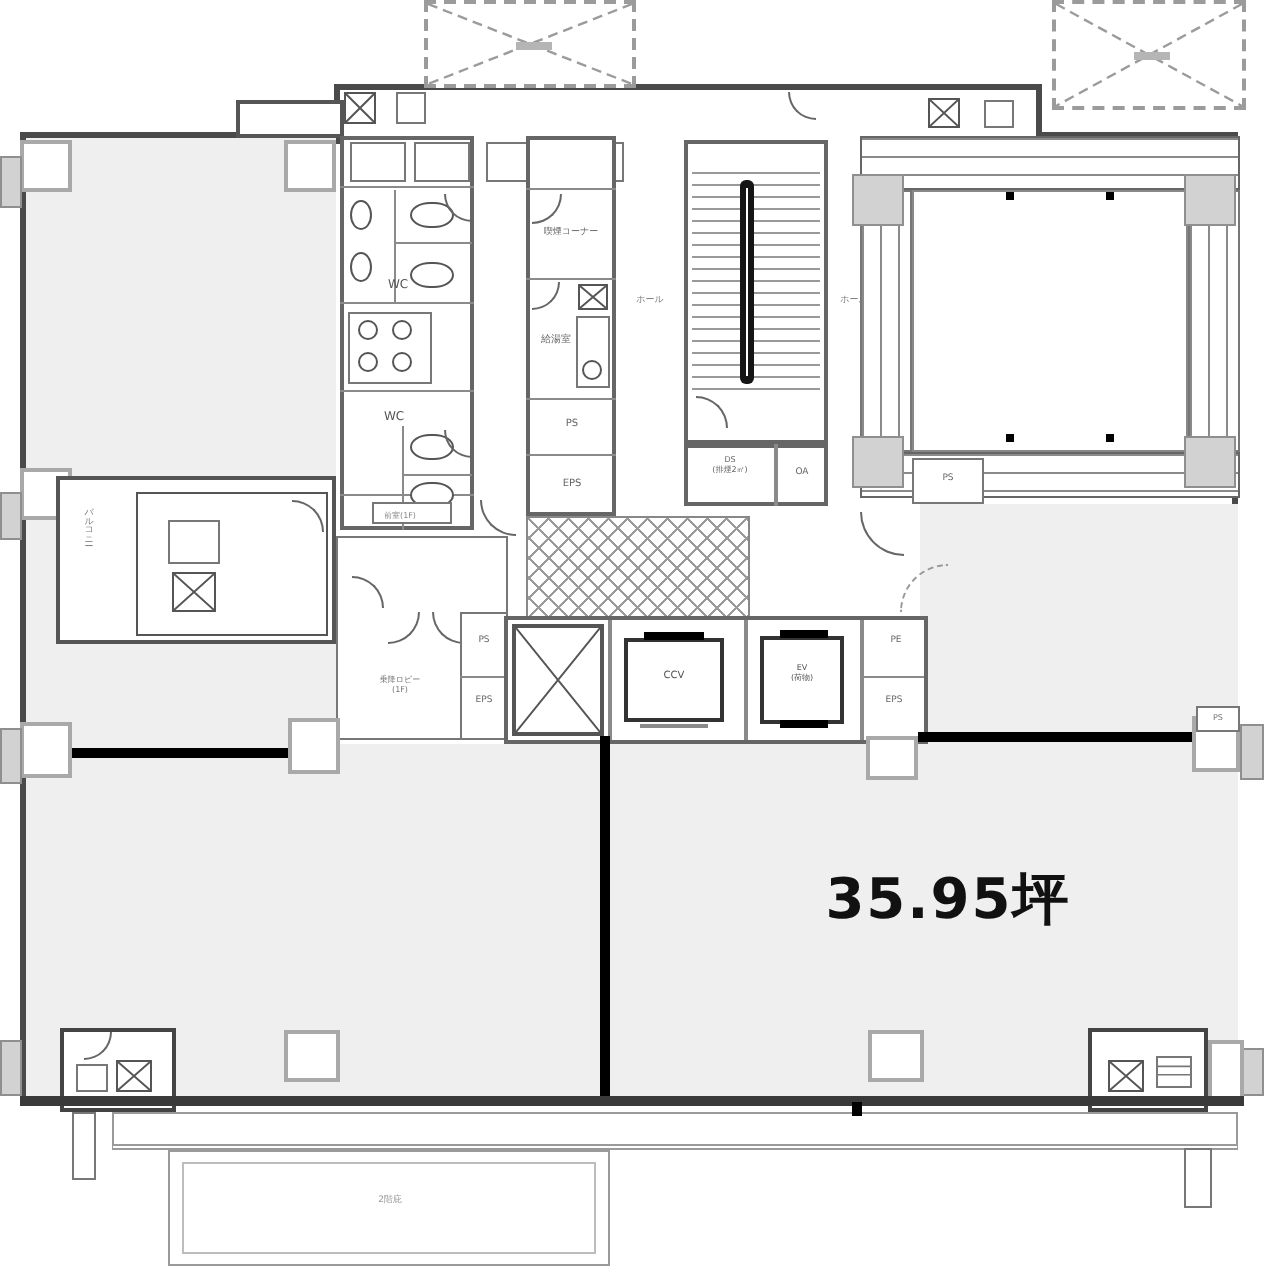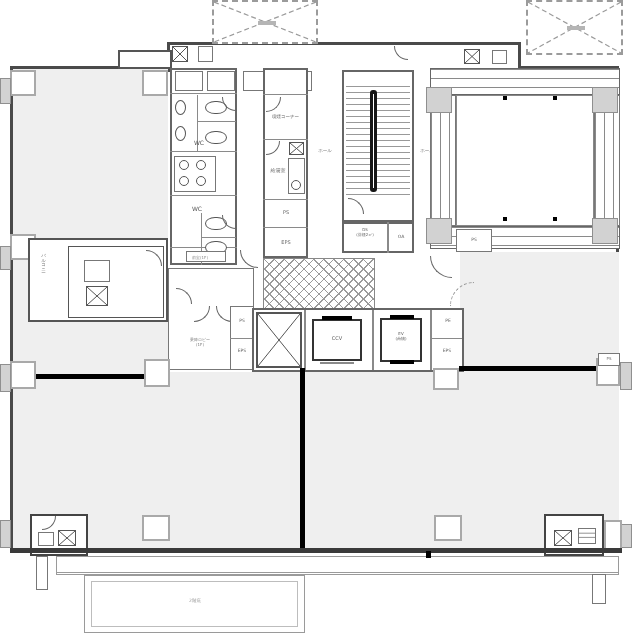--- a/index.html
+++ b/index.html
@@ -258,14 +258,15 @@
 
   <div class="abs" style="left:10px;top:548px;width:612px;height:5px;background:#3a3a3a"></div>
   <div class="abs" style="left:56px;top:556px;width:563px;height:19px;background:#fff;border:1px solid #9a9a9a;border-bottom:3px double #9a9a9a"></div>
   <div class="abs blk" style="left:426px;top:551px;width:5px;height:7px"></div>
   <div class="abs" style="left:36px;top:556px;width:12px;height:34px;background:#fff;border:1.5px solid #777"></div>
   <div class="abs" style="left:592px;top:574px;width:14px;height:30px;background:#fff;border:1.5px solid #777"></div>
   <div class="abs" style="left:84px;top:575px;width:221px;height:58px;background:#fff;border:1.5px solid #9a9a9a"></div>
   <div class="abs" style="left:91px;top:581px;width:207px;height:46px;border:1px solid #bdbdbd"></div>
   <div class="lbl" style="left:140px;top:598px;width:110px;font-size:4.5px;color:#999">2階庇</div>
 
+  <div class="lbl" style="left:396px;top:434px;width:156px;font-size:28px;font-weight:600;color:#111;letter-spacing:1px">35.95坪</div>
 
 </div>
 
 </body></html>

